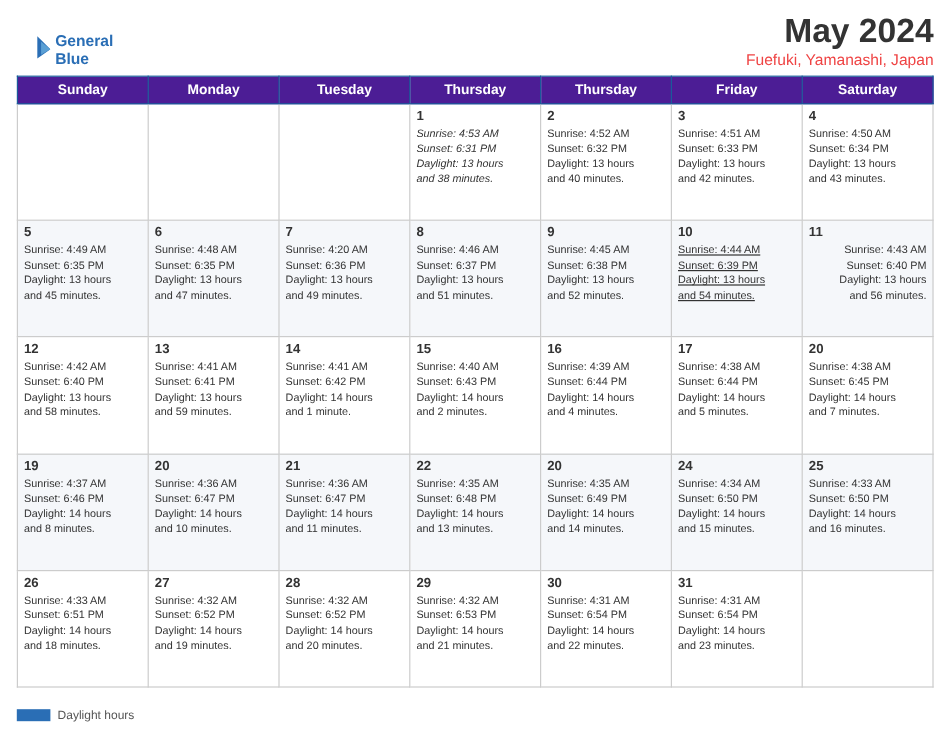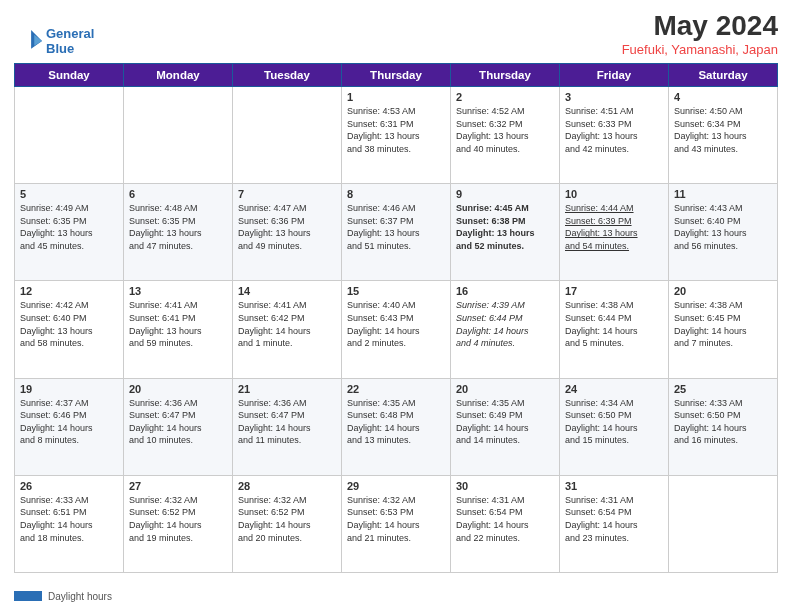--- a/index.html
+++ b/index.html
@@ -142,21 +142,21 @@
           <th>Saturday</th>
         </tr>
     </thead>
     <tbody id="calendar-body">
     <tr>
           <td></td>
           <td></td>
           <td></td>
           <td>
             <span class="day-num">1</span>
-            <div class="day-info" style="white-space: pre-line;">Sunrise: 4:53 AM
+            <div class="day-info" style="white-space: pre-line; font-style: italic;">Sunrise: 4:53 AM
 Sunset: 6:31 PM
 Daylight: 13 hours
 and 38 minutes.</div>
           </td>
           <td>
             <span class="day-num">2</span>
             <div class="day-info" style="white-space: pre-line;">Sunrise: 4:52 AM
 Sunset: 6:32 PM
 Daylight: 13 hours
 and 40 minutes.</div>
@@ -186,49 +186,49 @@
           </td>
           <td>
             <span class="day-num">6</span>
             <div class="day-info" style="white-space: pre-line;">Sunrise: 4:48 AM
 Sunset: 6:35 PM
 Daylight: 13 hours
 and 47 minutes.</div>
           </td>
           <td>
             <span class="day-num">7</span>
-            <div class="day-info" style="white-space: pre-line;">Sunrise: 4:47 AM
+            <div class="day-info" style="white-space: pre-line;">Sunrise: 4:20 AM
 Sunset: 6:36 PM
 Daylight: 13 hours
 and 49 minutes.</div>
           </td>
           <td>
             <span class="day-num">8</span>
             <div class="day-info" style="white-space: pre-line;">Sunrise: 4:46 AM
 Sunset: 6:37 PM
 Daylight: 13 hours
 and 51 minutes.</div>
           </td>
           <td>
             <span class="day-num">9</span>
-            <div class="day-info" style="white-space: pre-line; font-weight: bold;">Sunrise: 4:45 AM
+            <div class="day-info" style="white-space: pre-line;">Sunrise: 4:45 AM
 Sunset: 6:38 PM
 Daylight: 13 hours
 and 52 minutes.</div>
           </td>
           <td>
             <span class="day-num">10</span>
             <div class="day-info" style="white-space: pre-line; text-decoration: underline;">Sunrise: 4:44 AM
 Sunset: 6:39 PM
 Daylight: 13 hours
 and 54 minutes.</div>
           </td>
           <td>
             <span class="day-num">11</span>
-            <div class="day-info" style="white-space: pre-line;">Sunrise: 4:43 AM
+            <div class="day-info" style="white-space: pre-line; text-align: right;">Sunrise: 4:43 AM
 Sunset: 6:40 PM
 Daylight: 13 hours
 and 56 minutes.</div>
           </td>
         </tr>
         <tr>
           <td>
             <span class="day-num">12</span>
             <div class="day-info" style="white-space: pre-line;">Sunrise: 4:42 AM
 Sunset: 6:40 PM
@@ -251,21 +251,21 @@
           </td>
           <td>
             <span class="day-num">15</span>
             <div class="day-info" style="white-space: pre-line;">Sunrise: 4:40 AM
 Sunset: 6:43 PM
 Daylight: 14 hours
 and 2 minutes.</div>
           </td>
           <td>
             <span class="day-num">16</span>
-            <div class="day-info" style="white-space: pre-line; font-style: italic;">Sunrise: 4:39 AM
+            <div class="day-info" style="white-space: pre-line;">Sunrise: 4:39 AM
 Sunset: 6:44 PM
 Daylight: 14 hours
 and 4 minutes.</div>
           </td>
           <td>
             <span class="day-num">17</span>
             <div class="day-info" style="white-space: pre-line;">Sunrise: 4:38 AM
 Sunset: 6:44 PM
 Daylight: 14 hours
 and 5 minutes.</div>

